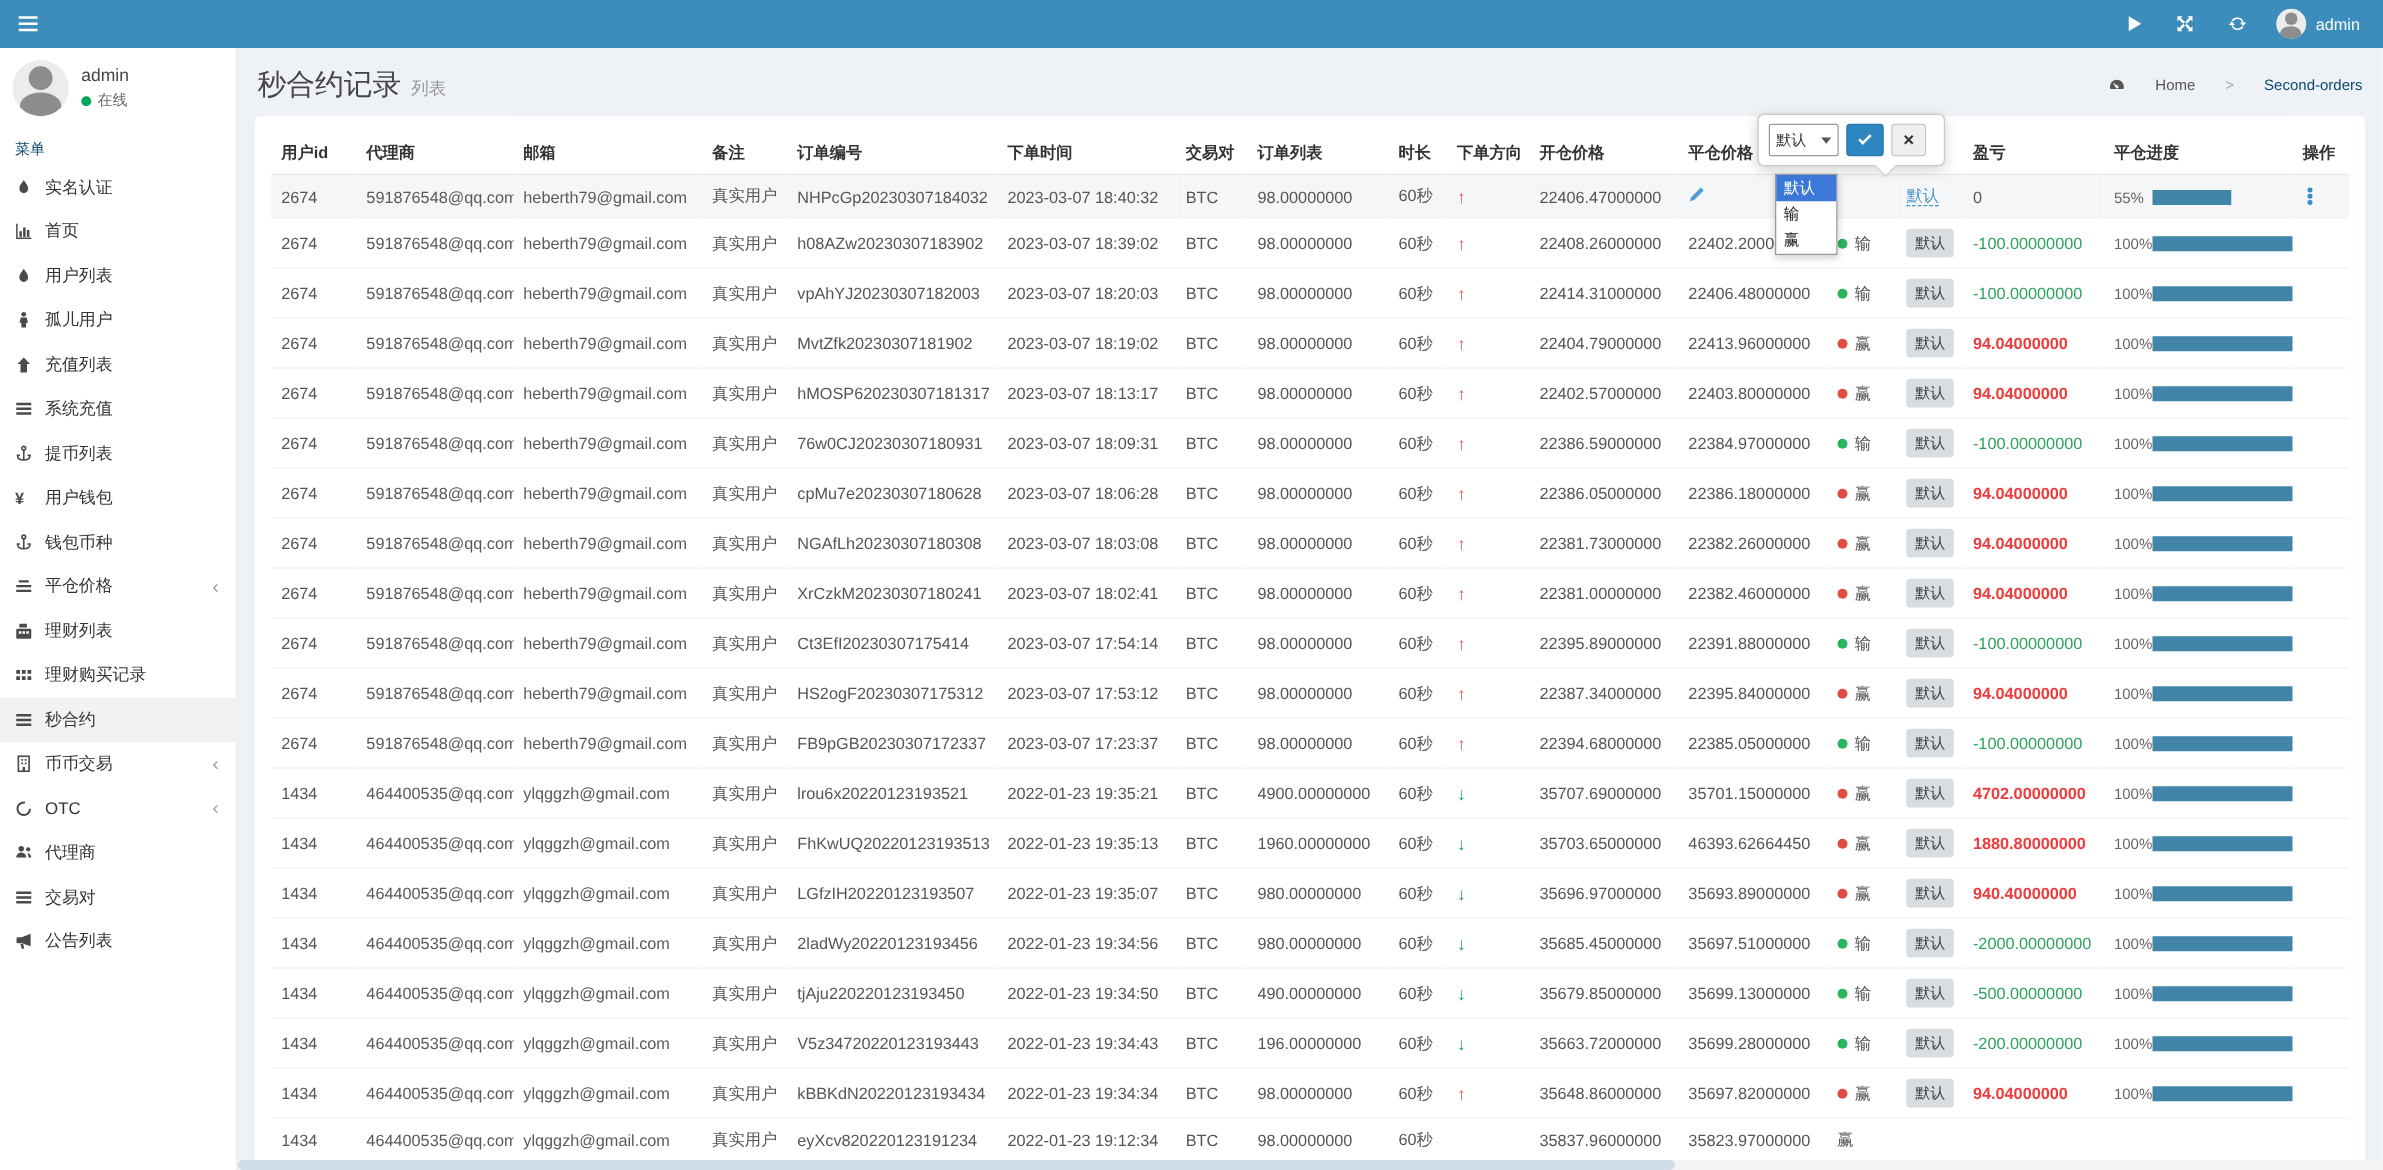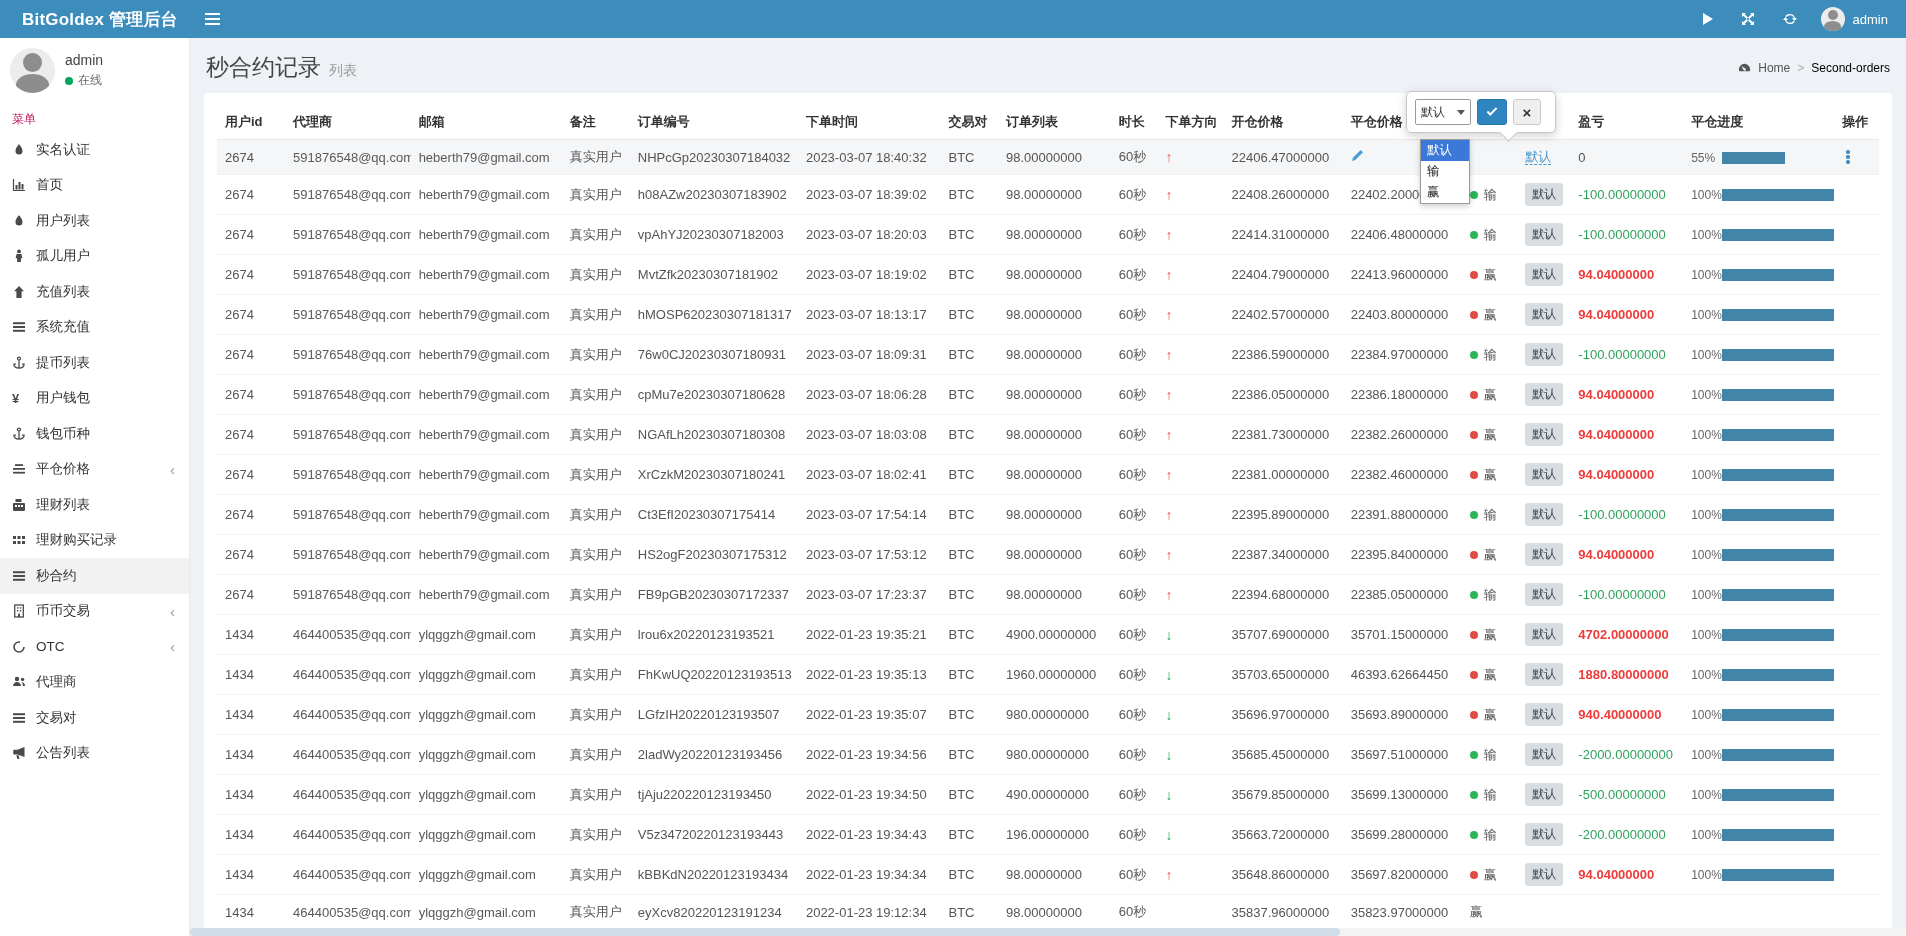--- a/index.html
+++ b/index.html
@@ -31,37 +31,37 @@
   .av24 { width:24px; height:24px; }
   .av45 { width:45px; height:45px; }
 
   
   .sidebar { position:fixed; top:38px; left:0; bottom:0; width:190px; background:#fff;
     border-right:1px solid #e8e8e8; z-index:50; }
   .side-user { display:flex; gap:10px; padding:10px 10px 12px 10px; align-items:center; }
   .side-user .nm { font-size:14px; color:#444; }
   .side-user .st { font-size:12px; color:#666; margin-top:4px; display:flex; align-items:center; gap:5px; }
   .side-user .st i { width:8px; height:8px; border-radius:50%; background:#00a65a; display:inline-block; }
-  .menu-label { font-size:12px; color:#be185d; padding:6px 20px 4px 12px; }
+  .menu-label { font-size:12px; color:#0c4a6e; padding:6px 20px 4px 12px; }
   .s-item { display:flex; align-items:center; height:35.5px; padding:0 12px; cursor:pointer;
     color:#333; font-size:13.5px; position:relative; }
   .s-item.active { background:#f2f2f2; }
   .s-icon { width:24px; color:#4a4a4a; display:inline-flex; align-items:center; font-size:13px; font-weight:bold; }
   .s-icon svg { width:14px; height:14px; }
   .s-chev { position:absolute; right:14px; color:#9a9a9a; font-size:15px; line-height:1; }
 
   
   .content { position:absolute; left:190px; top:38px; width:1716px; }
   .page-head { display:flex; align-items:center; padding:14px 16px 10px 16px; }
   .page-title { font-size:23px; color:#454545; }
   .page-sub { font-size:14px; color:#999; margin-left:8px; margin-top:6px; }
-  .breadcrumb { margin-left:auto; display:flex; align-items:center; gap:7px; font-size:12px; color:#555; }
+  .breadcrumb { margin-left:auto; display:flex; align-items:center; gap:24px; font-size:12px; color:#555; }
   .breadcrumb svg { width:13px; height:13px; fill:#555; }
   .bc-sep { color:#aaa; }
-  .bc-current { color:#000000; }
+  .bc-current { color:#0c4a6e; }
 
   .card { background:#fff; margin:0 14px; border-radius:4px 4px 0 0; padding:12px 13px;
     box-shadow:0 1px 1px rgba(0,0,0,.05); position:relative; min-height:800px; }
   .toolbar { display:flex; align-items:flex-start; margin-bottom:12px; }
   .btn-filter { background:#2e96e0; color:#fff; border:none; border-radius:3px; height:27px;
     padding:0 11px; font-size:13px; display:inline-flex; align-items:center; gap:6px; cursor:pointer; }
   .btn-filter svg { width:11px; height:11px; fill:#fff; }
   .btn-export { margin-left:auto; display:inline-flex; height:28px; border-radius:3px; overflow:hidden; cursor:pointer; }
   .btn-export .main { background:#54aadf; color:#fff; font-size:13px; display:flex; align-items:center;
     gap:5px; padding:0 11px; }
@@ -119,21 +119,20 @@
   .xe-option.sel { background:#3c78d8; color:#fff; }
 
   
   .hscroll { position:fixed; left:190px; right:0; bottom:0; height:8px; background:#f4f4f4; z-index:70; }
   .hscroll .thumb { height:8px; width:67%; background:#cfdde8; border-radius:4px; }
 </style>
 </head>
 <body>
 
 <div class="navbar">
-  <div class="brand">BitGoldex 管理后台</div>
   <div class="nav-burger">
       <i></i>
       <i></i>
       <i></i>
     </div>
   <div class="nav-right">
     <div class="nav-btn">
         <span class="play-tri"></span>
       </div>
     <div class="nav-btn">

